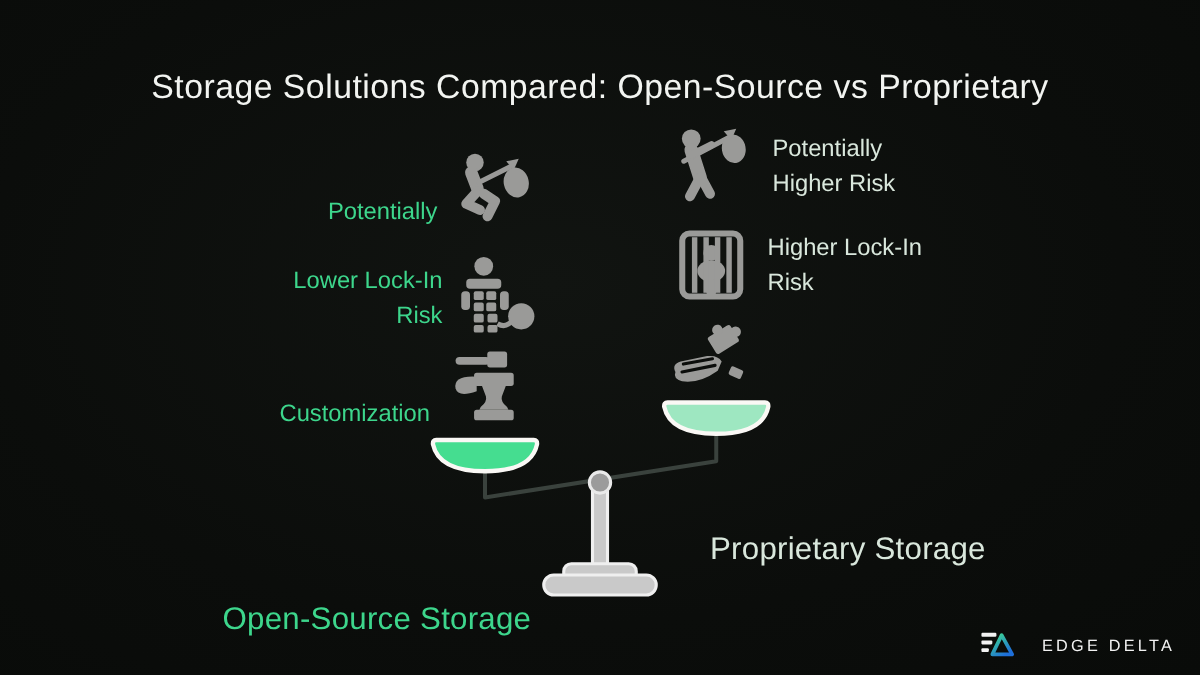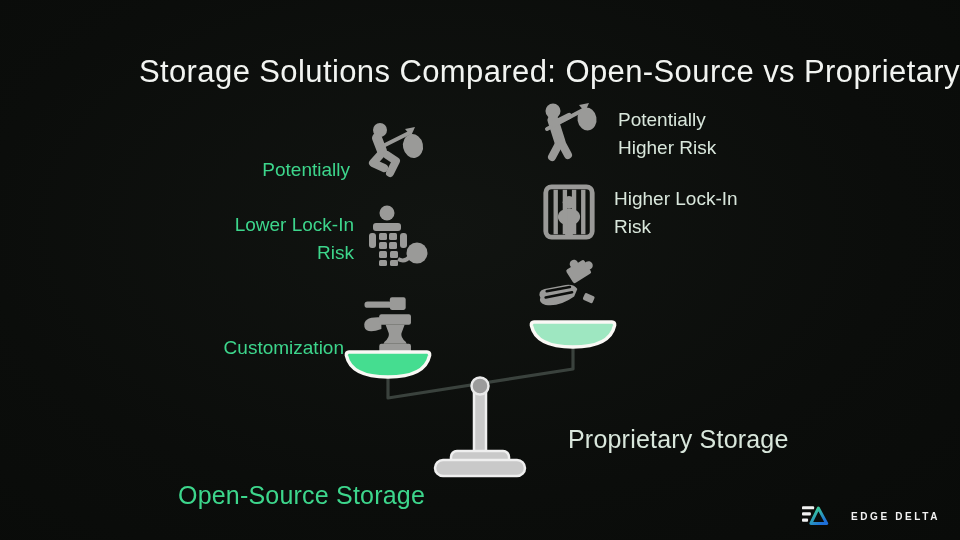--- a/index.html
+++ b/index.html
@@ -2,35 +2,35 @@
 <html><head>
 <meta charset="utf-8">
 <style>
   html,body{margin:0;padding:0;background:#000;}
   .canvas{
     position:relative;width:960px;height:540px;overflow:hidden;
     background:radial-gradient(ellipse at 46% 42%, #111411 0%, #0b0d0b 62%, #090b09 100%);
     font-family:"Liberation Sans", sans-serif;
   }
   .title{
-    position:absolute;top:54px;left:0;width:100%;text-align:right;
-    color:#f2f4f1;font-size:31px;font-weight:500;letter-spacing:.4px;
+    position:absolute;top:54px;left:0;width:100%;text-align:center;
+    color:#f2f4f1;font-size:27px;font-weight:500;letter-spacing:.4px;
   }
   .item{position:absolute;display:flex;align-items:flex-end;height:66px;}
   .item.left{justify-content:flex-end;}
   .item .txt{font-size:19px;line-height:28px;}
   .item.left .txt{color:#3dd68c;text-align:right;margin-right:12px;}
   .item.right .txt{color:#d9e7dc;text-align:left;margin-left:16px;}
   .icon{flex:0 0 auto;display:flex;align-items:center;justify-content:center;}
   .label{position:absolute;font-size:25px;font-weight:normal;letter-spacing:.2px;}
   .label.os{left:178px;top:449px;color:#3dd68c;margin-top:32px;}
   .label.prop{left:568px;top:425px;color:#d9e7dc;}
   .scale{position:absolute;left:330px;top:310px;}
   .brand{position:absolute;right:20px;top:504px;display:flex;align-items:center;gap:9px;}
-  .brand .name{color:#f2f2f2;font-size:10px;font-weight:bold;letter-spacing:2.6px;margin-left:12px;}
+  .brand .name{color:#f2f2f2;font-size:13px;font-weight:normal;letter-spacing:2.6px;margin-left:12px;}
 </style>
 </head>
 <body>
 
 <div class="canvas">
 
   <div class="title">Storage Solutions Compared: Open-Source vs Proprietary</div>
 
   <div class="item left" style="right:530px;top:118px;">
     <div class="txt">
@@ -71,21 +71,21 @@
             <rect x="24" y="46" width="8" height="7" rx="1.5"></rect>
           <rect x="13" y="55" width="8" height="6" rx="1.5"></rect>
             <rect x="24" y="55" width="8" height="6" rx="1.5"></rect>
           <path d="M32,54 Q39,58 44,51" stroke="#9a9a98" stroke-width="4" fill="none"></path>
           <circle cx="51" cy="48" r="10.5"></circle>
         </g>
       </svg>
     </span>
   </div>
 
-  <div class="item left" style="right:530px;top:280px;margin-top:16px;">
+  <div class="item left" style="right:530px;top:280px;">
     <div class="txt">
       <div>Customization</div>
     </div>
     <span class="icon">
       <svg width="74" height="66" viewBox="0 0 70 62" fill="none">
         <g fill="#9a9a98">
           <rect x="32" y="1" width="15" height="12" rx="2"></rect>
           <rect x="8" y="5" width="26" height="6" rx="3"></rect>
           <path d="M24,20 Q6,19 8,29 Q10,36 24,31 Z"></path>
           <rect x="22" y="17" width="30" height="10" rx="2"></rect>

